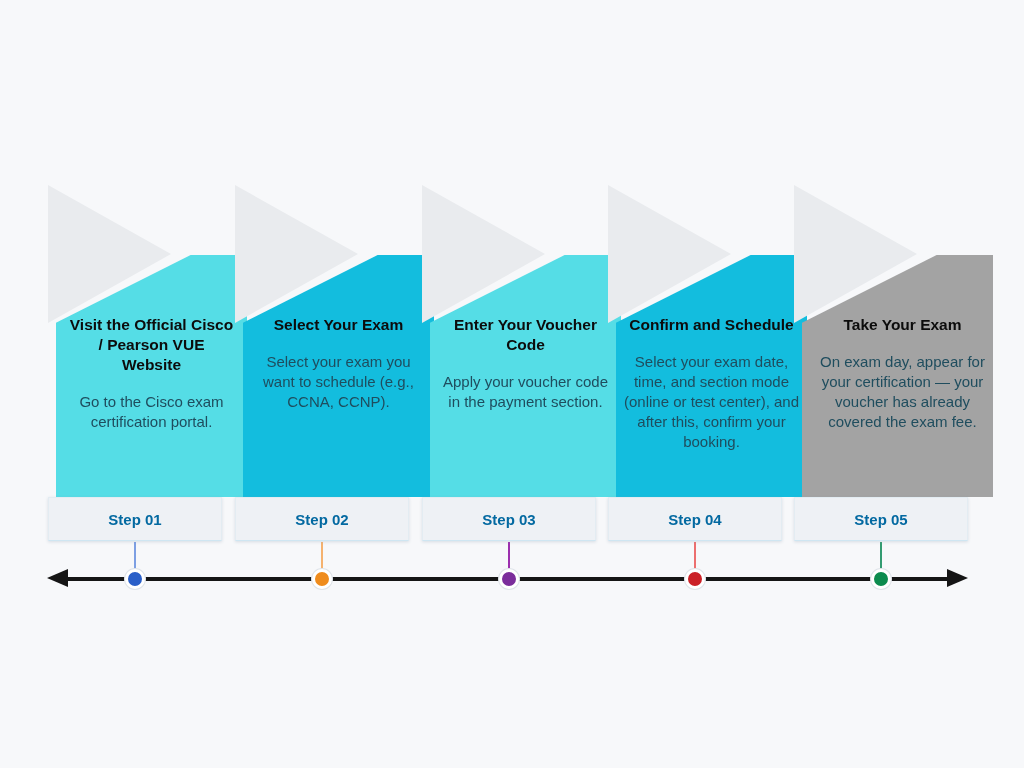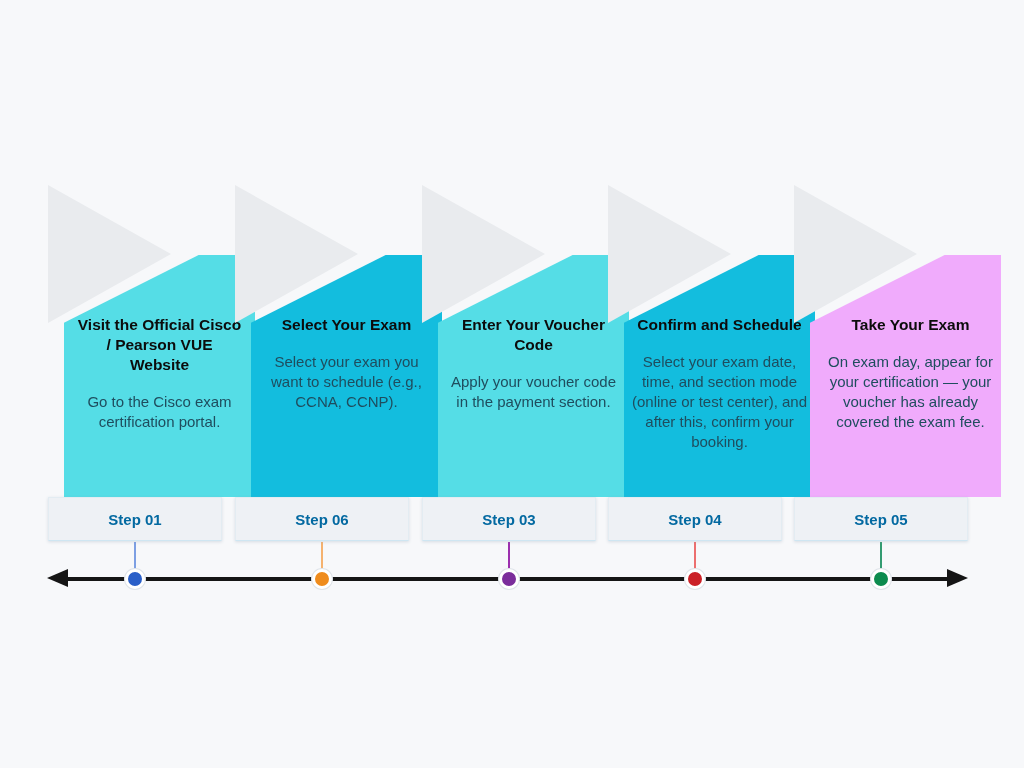--- a/index.html
+++ b/index.html
@@ -33,21 +33,21 @@
     top: 0;
     left: 0;
     width: 123px;
     height: 138px;
     background: #e9ebee;
     clip-path: polygon(0 0, 100% 50%, 0 100%);
   }
   .card-body {
     position: absolute;
     top: 70px;
-    left: 16px;
+    left: 8px;
     width: 191px;
     height: 242px;
     box-sizing: border-box;
     clip-path: polygon(0 28%, 70.5% 0, 100% 0, 100% 100%, 0 100%);
     padding: 60px 6px 0;
     text-align: center;
     filter: drop-shadow(2px 2px 3px rgba(100,120,140,0.18));
   }
   .card-title {
     margin: 0 6px 17px;
@@ -146,21 +146,21 @@
     <div class="connector" style="background-color: rgb(125, 159, 227);"></div>
     <div class="timeline-dot" style="background-color: rgb(42, 95, 200);"></div>
   </div>
 
   <div class="step-card pos-2">
     <div class="corner-tri"></div>
     <div class="card-body" style="background-color: rgb(19, 189, 222);">
       <h3 class="card-title">Select Your Exam</h3>
       <p class="card-desc">Select your exam you want to schedule (e.g., CCNA, CCNP).</p>
     </div>
-    <div class="card-footer">Step 06</div>
+    <div class="card-footer">Step 02</div>
     <div class="connector" style="background-color: rgb(245, 178, 111);"></div>
     <div class="timeline-dot" style="background-color: rgb(239, 140, 29);"></div>
   </div>
 
   <div class="step-card pos-3">
     <div class="corner-tri"></div>
     <div class="card-body" style="background-color: rgb(85, 221, 230);">
       <h3 class="card-title">Enter Your Voucher Code</h3>
       <p class="card-desc">Apply your voucher code in the payment section.</p>
     </div>
@@ -175,21 +175,21 @@
       <h3 class="card-title">Confirm and Schedule</h3>
       <p class="card-desc">Select your exam date, time, and section mode (online or test center), and after this, confirm your booking.</p>
     </div>
     <div class="card-footer">Step 04</div>
     <div class="connector" style="background-color: rgb(236, 111, 111);"></div>
     <div class="timeline-dot" style="background-color: rgb(203, 33, 39);"></div>
   </div>
 
   <div class="step-card pos-5">
     <div class="corner-tri"></div>
-    <div class="card-body" style="background-color: #f0abfc; padding-left: 16px;">
+    <div class="card-body" style="background-color: #a3a3a3; padding-left: 16px;">
       <h3 class="card-title">Take Your Exam</h3>
       <p class="card-desc">On exam day, appear for your certification — your voucher has already covered the exam fee.</p>
     </div>
     <div class="card-footer">Step 05</div>
     <div class="connector" style="background-color: rgb(51, 155, 113);"></div>
     <div class="timeline-dot" style="background-color: rgb(12, 139, 78);"></div>
   </div>
 
   <div class="timeline-line"></div>
   <div class="arrow-left"></div>

